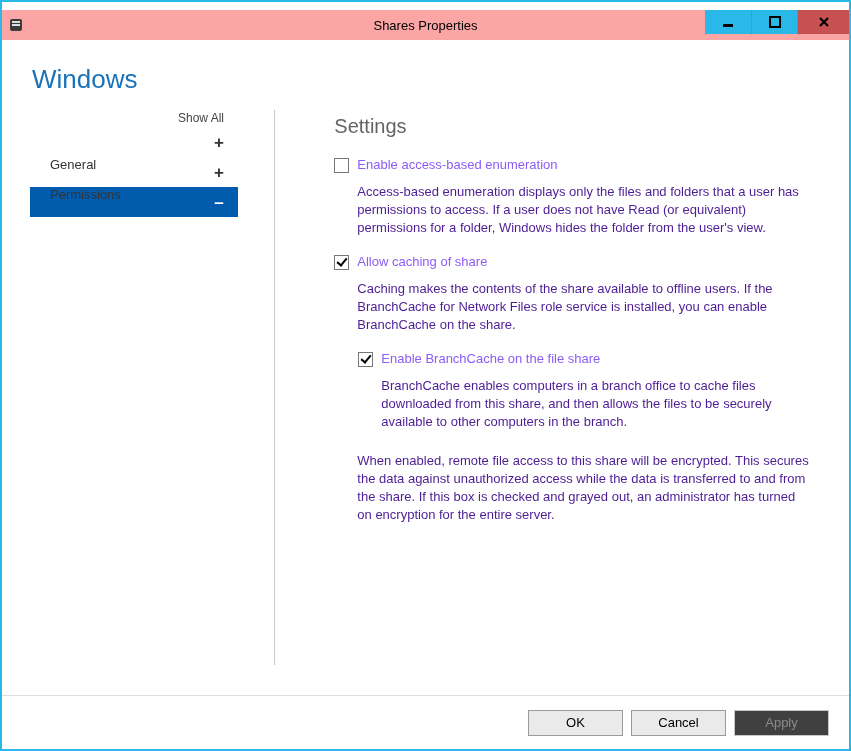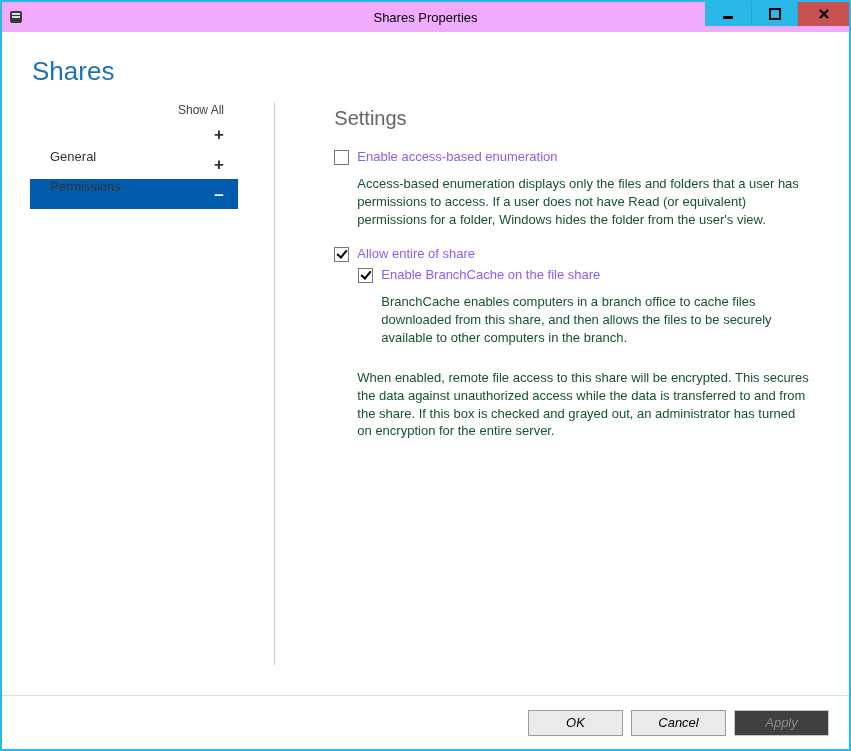--- a/index.html
+++ b/index.html
@@ -14,25 +14,26 @@
       width: 851px;
       height: 751px;
       border: 2px solid #29b8e8;
       background: #fff;
       display: flex;
       flex-direction: column;
       position: relative;
     }
     .titlebar {
       height: 30px;
-      background: #f0abfc;
+      background: #fca5a5;
       display: flex;
       align-items: center;
       position: relative;
       color: #000;
+      margin-top: 8px;
     }
     .title-icon {
       width: 16px; height: 16px;
       margin-left: 6px;
       display: inline-flex;
       align-items:center; justify-content:center;
     }
     .title-text {
       position:absolute;
       left:0; right:0; top:0; bottom:0;
@@ -152,21 +153,21 @@
       transform: rotate(40deg);
       margin-bottom:2px;
     }
     .field-label {
       padding-top: 1px;
       font-size: 13px;
       color: #8b5cf6;
     }
     .field-desc {
       font-size: 13px;
-      color: #14532d;
+      color: #4c1d95;
       padding: 6px 2px 16px 23px;
       line-height: 1.38;
     }
     .sub-group {
       padding-left: 24px;
     }
     .button-bar {
       height: 54px;
       border-top: 1px solid #ddd;
       display:flex;
@@ -178,21 +179,20 @@
     }
     .btn {
       width: 95px;
       height: 26px;
       border: 1px solid #9a9a9a;
       background: #eaeaea;
       font-size: 13px;
       color: #000;
       display:flex; align-items:center; justify-content:center;
       cursor: default;
-      font-style: italic;
     }
     .btn.disabled {
       color: #8a8a8a;
       background: #404040;
       border-color: #c7c7c7;
     }
   </style>
 </head>
 <body>
 
@@ -219,21 +219,21 @@
       </div>
       <div class="win-btn close">
         <svg width="14" height="14">
             <path d="M3 3 L11 11 M11 3 L3 11" stroke="#000" stroke-width="2.2"></path>
           </svg>
       </div>
     </div>
   </div>
 
   <div class="body">
-    <div class="page-heading">Shares</div>
+    <div class="page-heading">Windows</div>
 
     <div class="layout">
       <div class="sidebar">
         <div class="show-all">Show All</div>
 
         <div class="nav-item">
           <span class="nav-label">General</span>
           <span class="nav-marker">+</span>
         </div>
         <div class="nav-item">
@@ -253,22 +253,23 @@
         <div class="section-title">Settings</div>
 
         <div class="field-row">
           <div class="checkbox"></div>
           <div class="field-label">Enable access-based enumeration</div>
         </div>
         <div class="field-desc">Access-based enumeration displays only the files and folders that a user has permissions to access. If a user does not have Read (or equivalent) permissions for a folder, Windows hides the folder from the user's view.</div>
 
         <div class="field-row">
           <div class="checkbox checked"></div>
-          <div class="field-label">Allow entire of share</div>
-        </div>
+          <div class="field-label">Allow caching of share</div>
+        </div>
+        <div class="field-desc">Caching makes the contents of the share available to offline users. If the BranchCache for Network Files role service is installed, you can enable BranchCache on the share.</div>
 
         <div class="sub-group">
           <div class="field-row">
             <div class="checkbox checked"></div>
             <div class="field-label">Enable BranchCache on the file share</div>
           </div>
           <div class="field-desc">BranchCache enables computers in a branch office to cache files downloaded from this share, and then allows the files to be securely available to other computers in the branch.</div>
         </div>
 
         <div class="field-desc">When enabled, remote file access to this share will be encrypted. This secures the data against unauthorized access while the data is transferred to and from the share. If this box is checked and grayed out, an administrator has turned on encryption for the entire server.</div>

